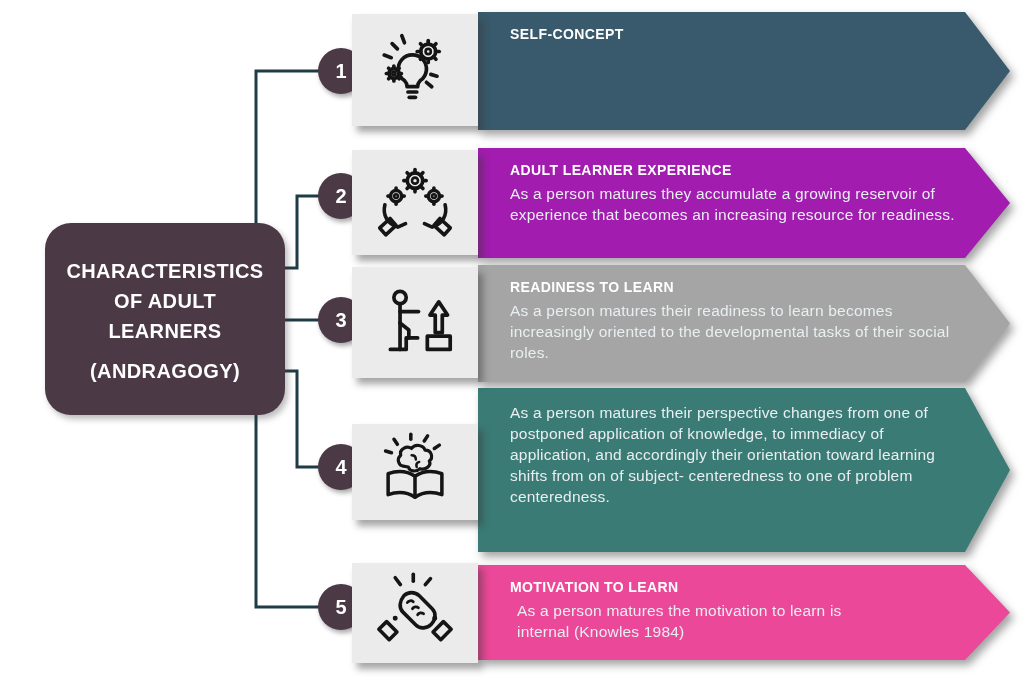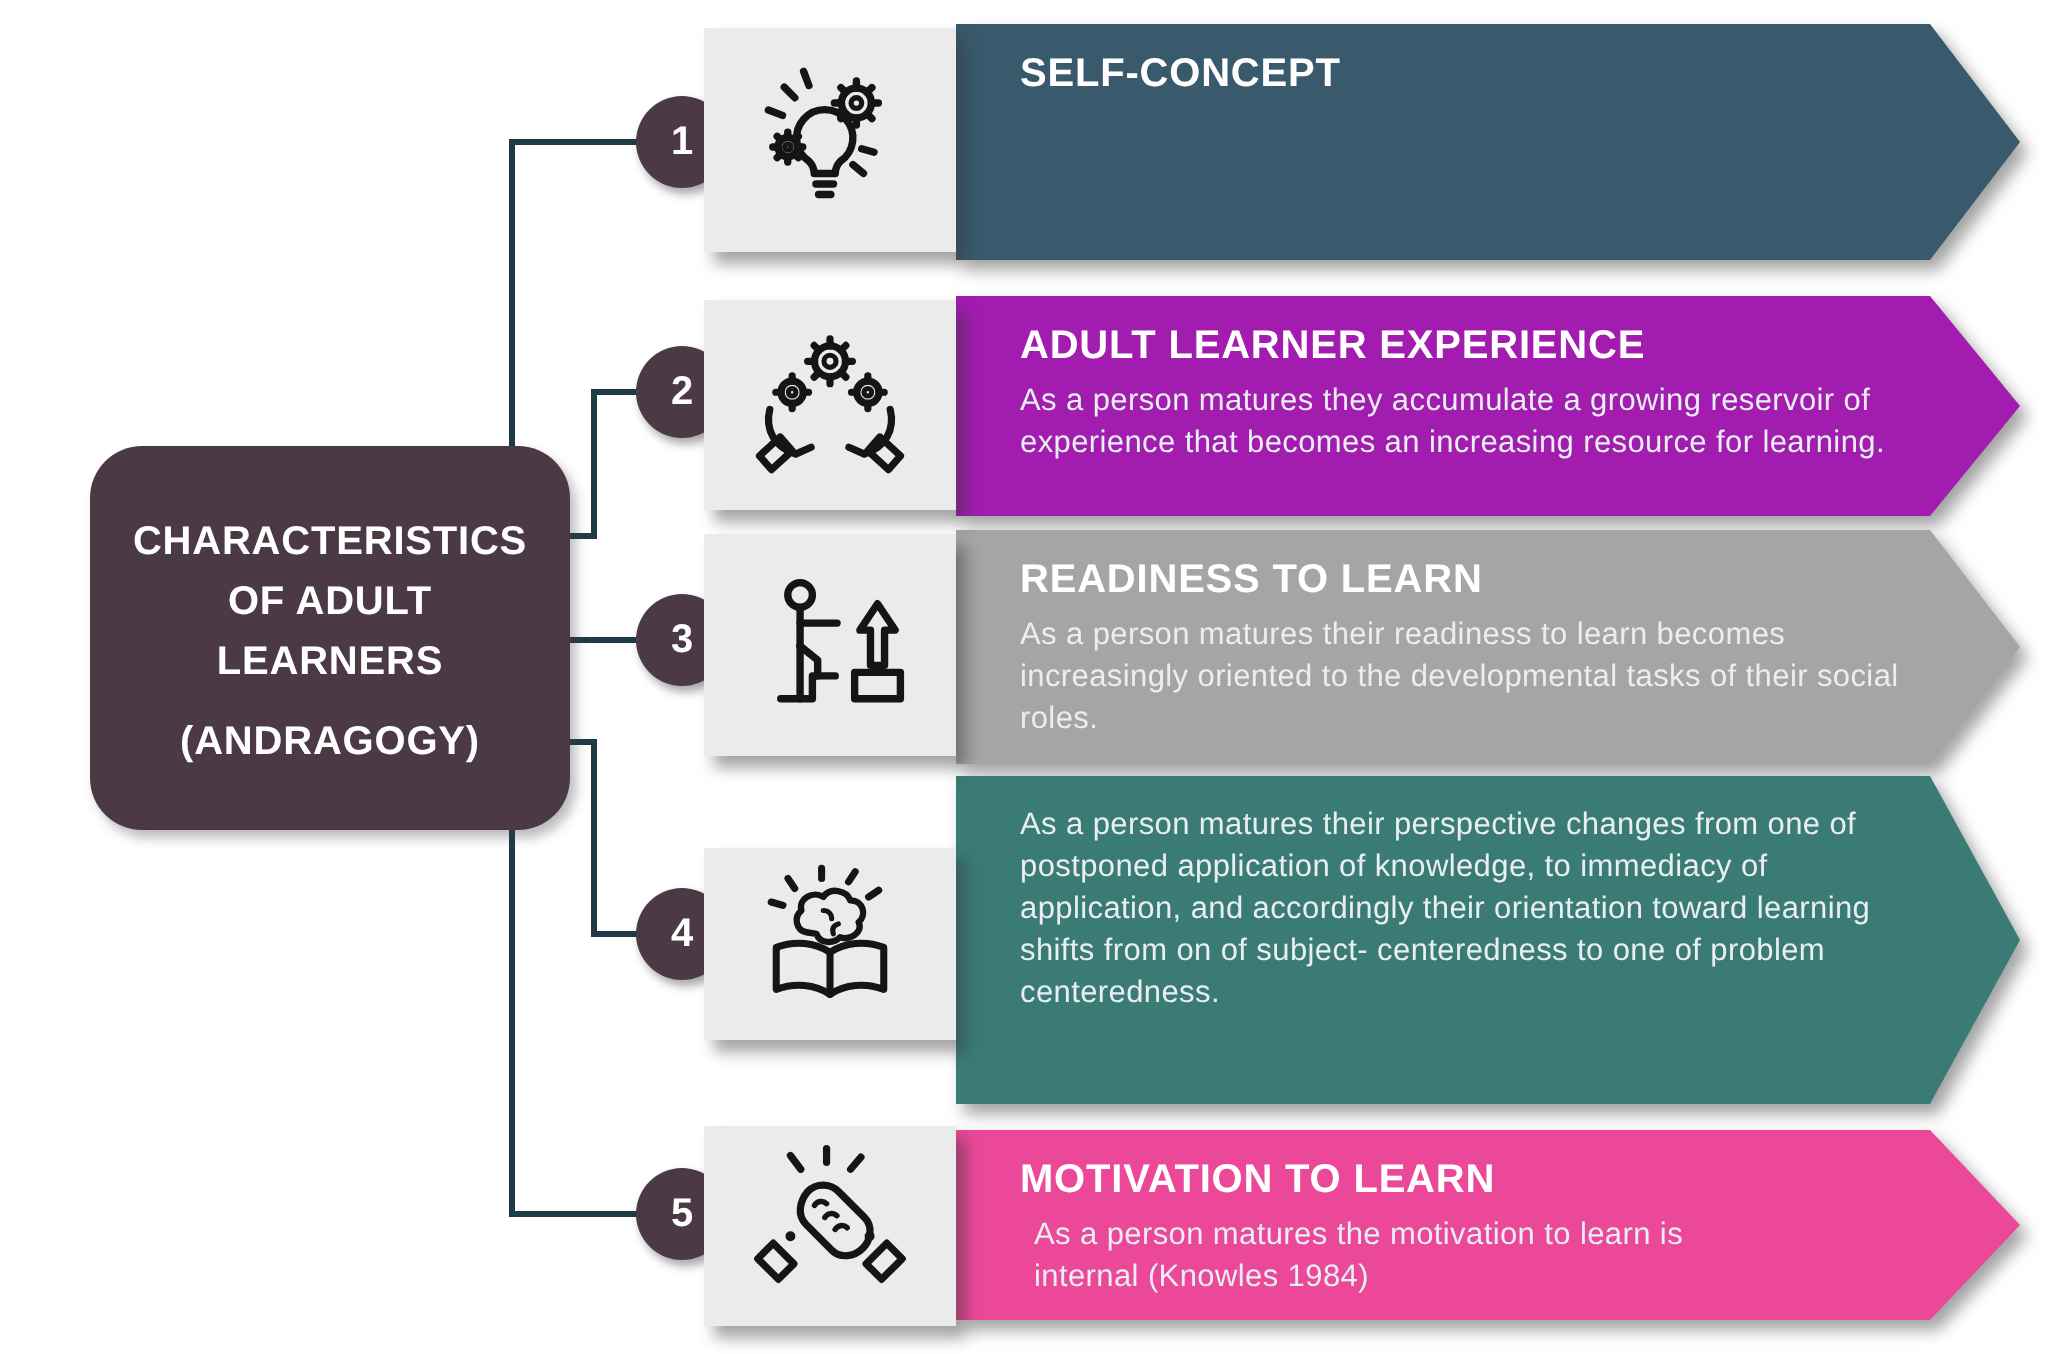--- a/index.html
+++ b/index.html
@@ -26,21 +26,21 @@
   }
 
   
   .banner{position:absolute;left:478px;width:532px;z-index:1;
     filter:drop-shadow(4px 5px 4px rgba(70,70,70,.5));}
   .banner-shape{
     width:100%;height:100%;box-sizing:border-box;padding:14px 50px 0 32px;
     clip-path:polygon(0 0, calc(100% - 45px) 0, 100% 50%, calc(100% - 45px) 100%, 0 100%);
   }
   .banner-title{
-    color:#ffffff;font-weight:bold;font-size:20px;letter-spacing:.4px;margin-bottom:5px;
+    color:#ffffff;font-weight:bold;font-size:14px;letter-spacing:.4px;margin-bottom:5px;
   }
   .banner-desc{
     color:#e9eef0;font-size:15.5px;line-height:21px;letter-spacing:.2px;max-width:478px;
   }
   .b0{top:12px;height:118px;}
   .b1{top:148px;height:110px;}
   .b2{top:265px;height:117px;}
   .b3{top:388px;height:164px;}
   .b4{top:565px;height:95px;}
   .b4 .banner-desc{max-width:370px;padding-left:7px;}
@@ -86,21 +86,21 @@
   </div>
 
   <div class="banner b0">
     <div class="banner-shape" style="background: rgb(57, 90, 108);">
       <div class="banner-title">SELF-CONCEPT</div>
     </div>
   </div>
   <div class="banner b1">
     <div class="banner-shape" style="background: #a21caf;">
       <div class="banner-title">ADULT LEARNER EXPERIENCE</div>
-      <div class="banner-desc">As a person matures they accumulate a growing reservoir of experience that becomes an increasing resource for learning.</div>
+      <div class="banner-desc">As a person matures they accumulate a growing reservoir of experience that becomes an increasing resource for readiness.</div>
     </div>
   </div>
   <div class="banner b2">
     <div class="banner-shape" style="background: rgb(165, 165, 165);">
       <div class="banner-title">READINESS TO LEARN</div>
       <div class="banner-desc">As a person matures their readiness to learn becomes increasingly oriented to the developmental tasks of their social roles.</div>
     </div>
   </div>
   <div class="banner b3">
     <div class="banner-shape" style="background: rgb(58, 123, 118);">

